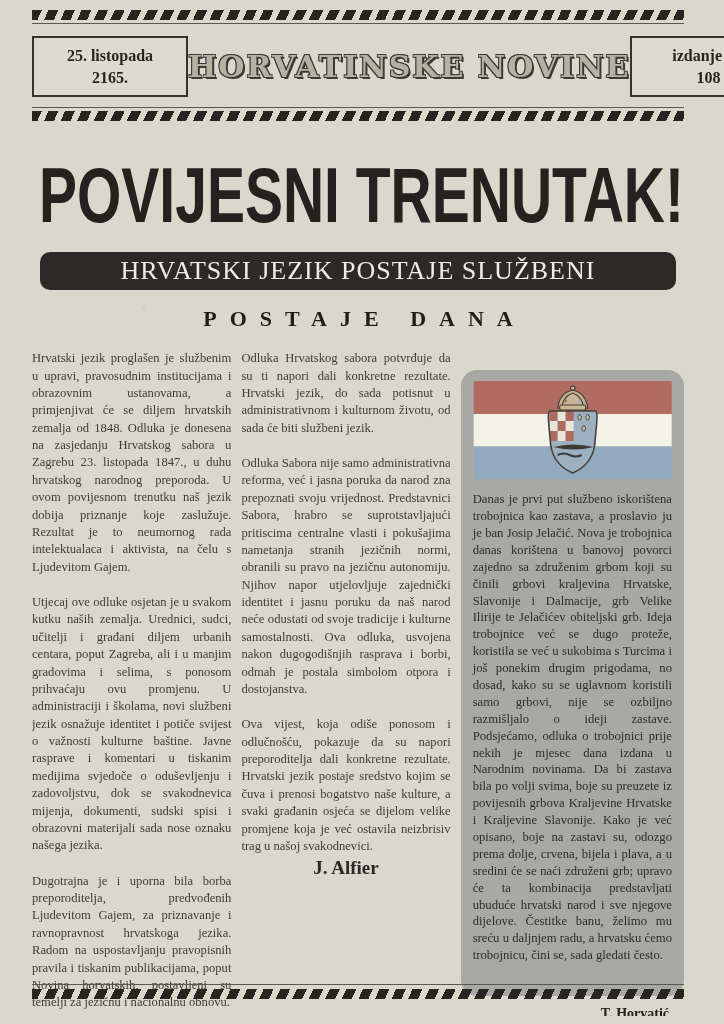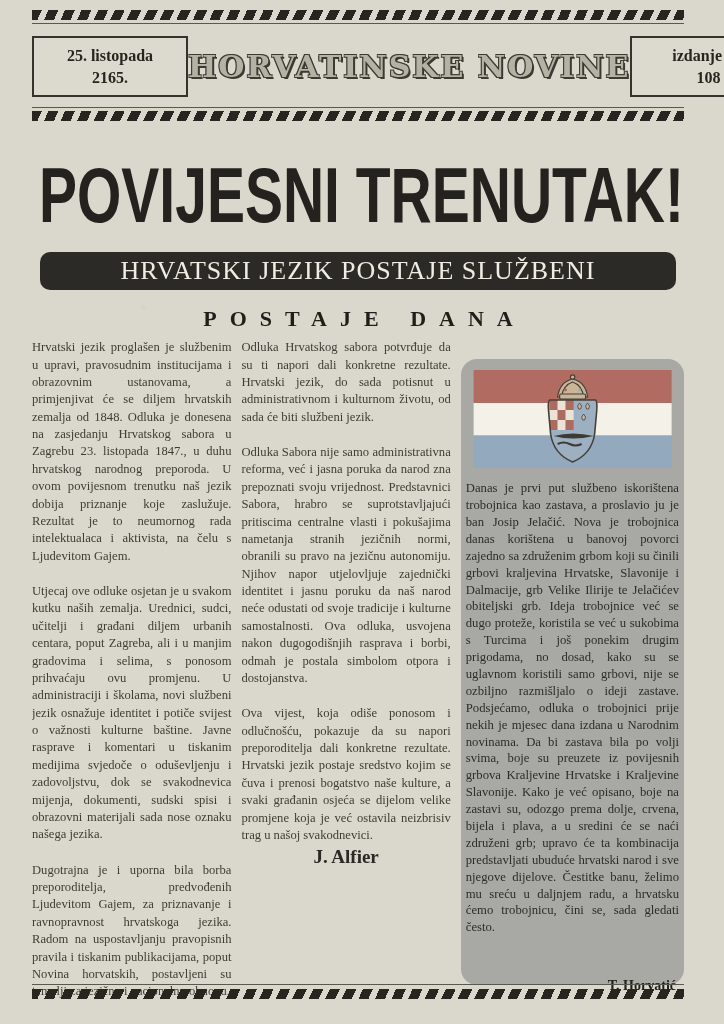--- a/index.html
+++ b/index.html
@@ -46,30 +46,30 @@
     display:flex;align-items:center;justify-content:center;border-radius:10px;
   }
   .subbar span{
     color:#efece2;font-family:"Liberation Serif", serif;font-size:26px;letter-spacing:1px;white-space:nowrap;
   }
   .section-title{
     margin-top:16px;text-align:center;font-weight:bold;font-size:22px;
     letter-spacing:13px;color:#1f1e1a;text-indent:13px;
   }
   
-  .columns{display:flex;gap:10px;margin-top:7px;height:666px;overflow:hidden;}
+  .columns{display:flex;gap:10px;margin-top:18px;height:666px;overflow:hidden;}
   .col{text-align:justify;}
   .col-1{width:202px;}
   .col-2{width:212px;}
   .col p{margin:0 0 18px;font-size:12.6px;line-height:1.38;color:#3e3c35;}
   .signature{text-align:center;font-weight:bold;font-size:19px;color:#2a2925;margin-top:0;font-family:Liberation Serif, serif;}
   
   .card{
     width:226px;background:#a8a8a5;border-radius:16px;margin-top:20px;
-    padding:11px 4px 0;box-sizing:border-box;height:626px;
+    padding:11px 11px 0;box-sizing:border-box;height:626px;
   }
   .flag{display:block;width:100%;height:98px;}
   .card-text{margin:12px 1px 0;text-align:justify;font-size:12.7px;line-height:1.33;color:#2d2c28;}
   .card-sig{text-align:right;font-weight:bold;font-size:14px;color:#21201c;margin:42px 4px 0;}
   
   .band-bottom{position:absolute;left:32px;right:32px;top:984px;}
   .band-bottom .rule{margin-bottom:4px;}
 </style>
 </head>
 <body>

